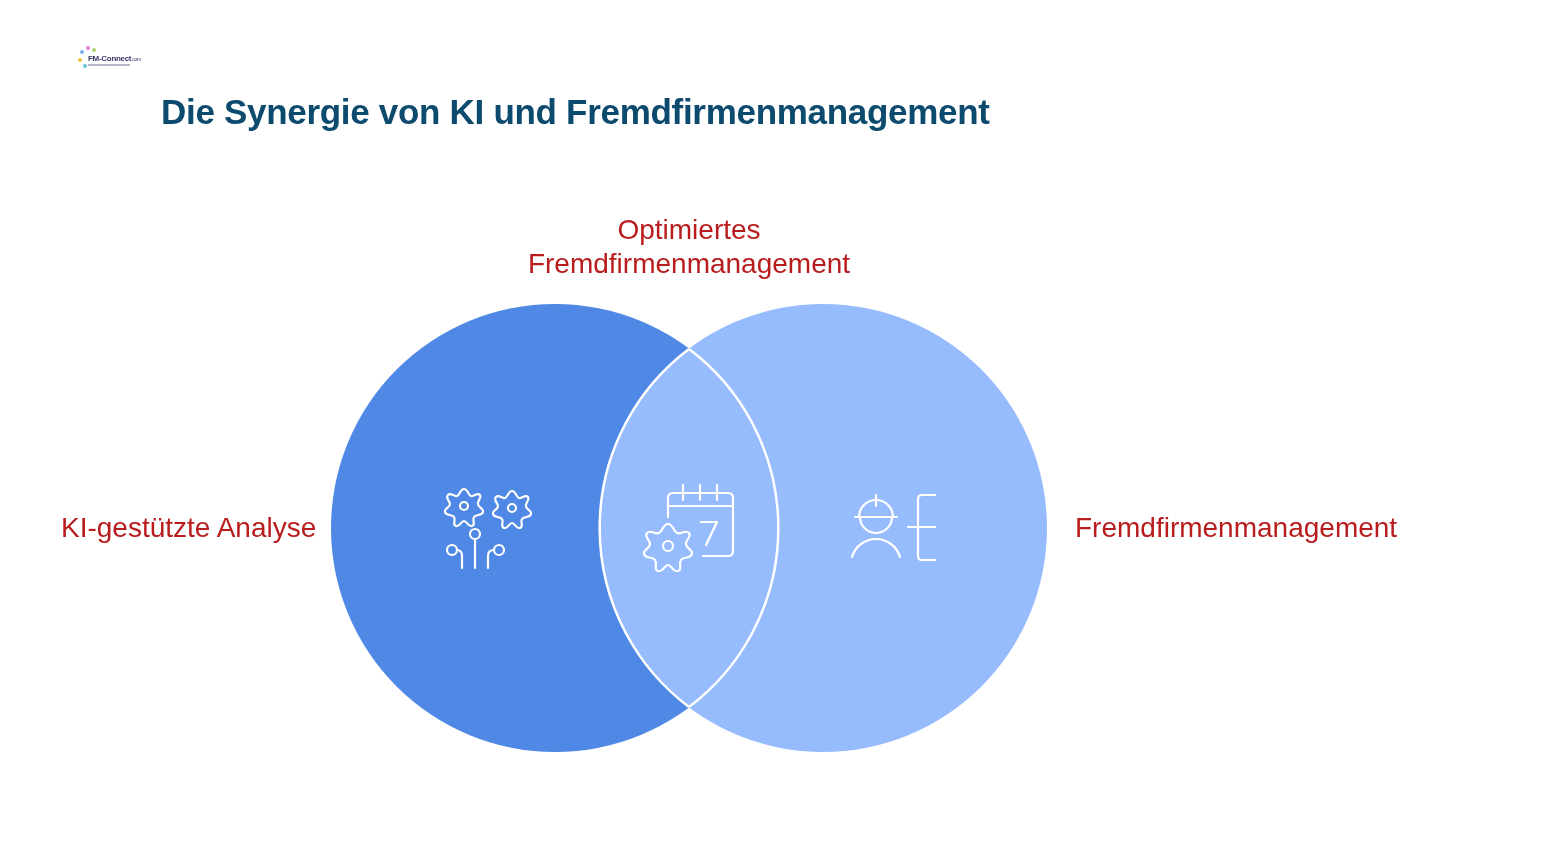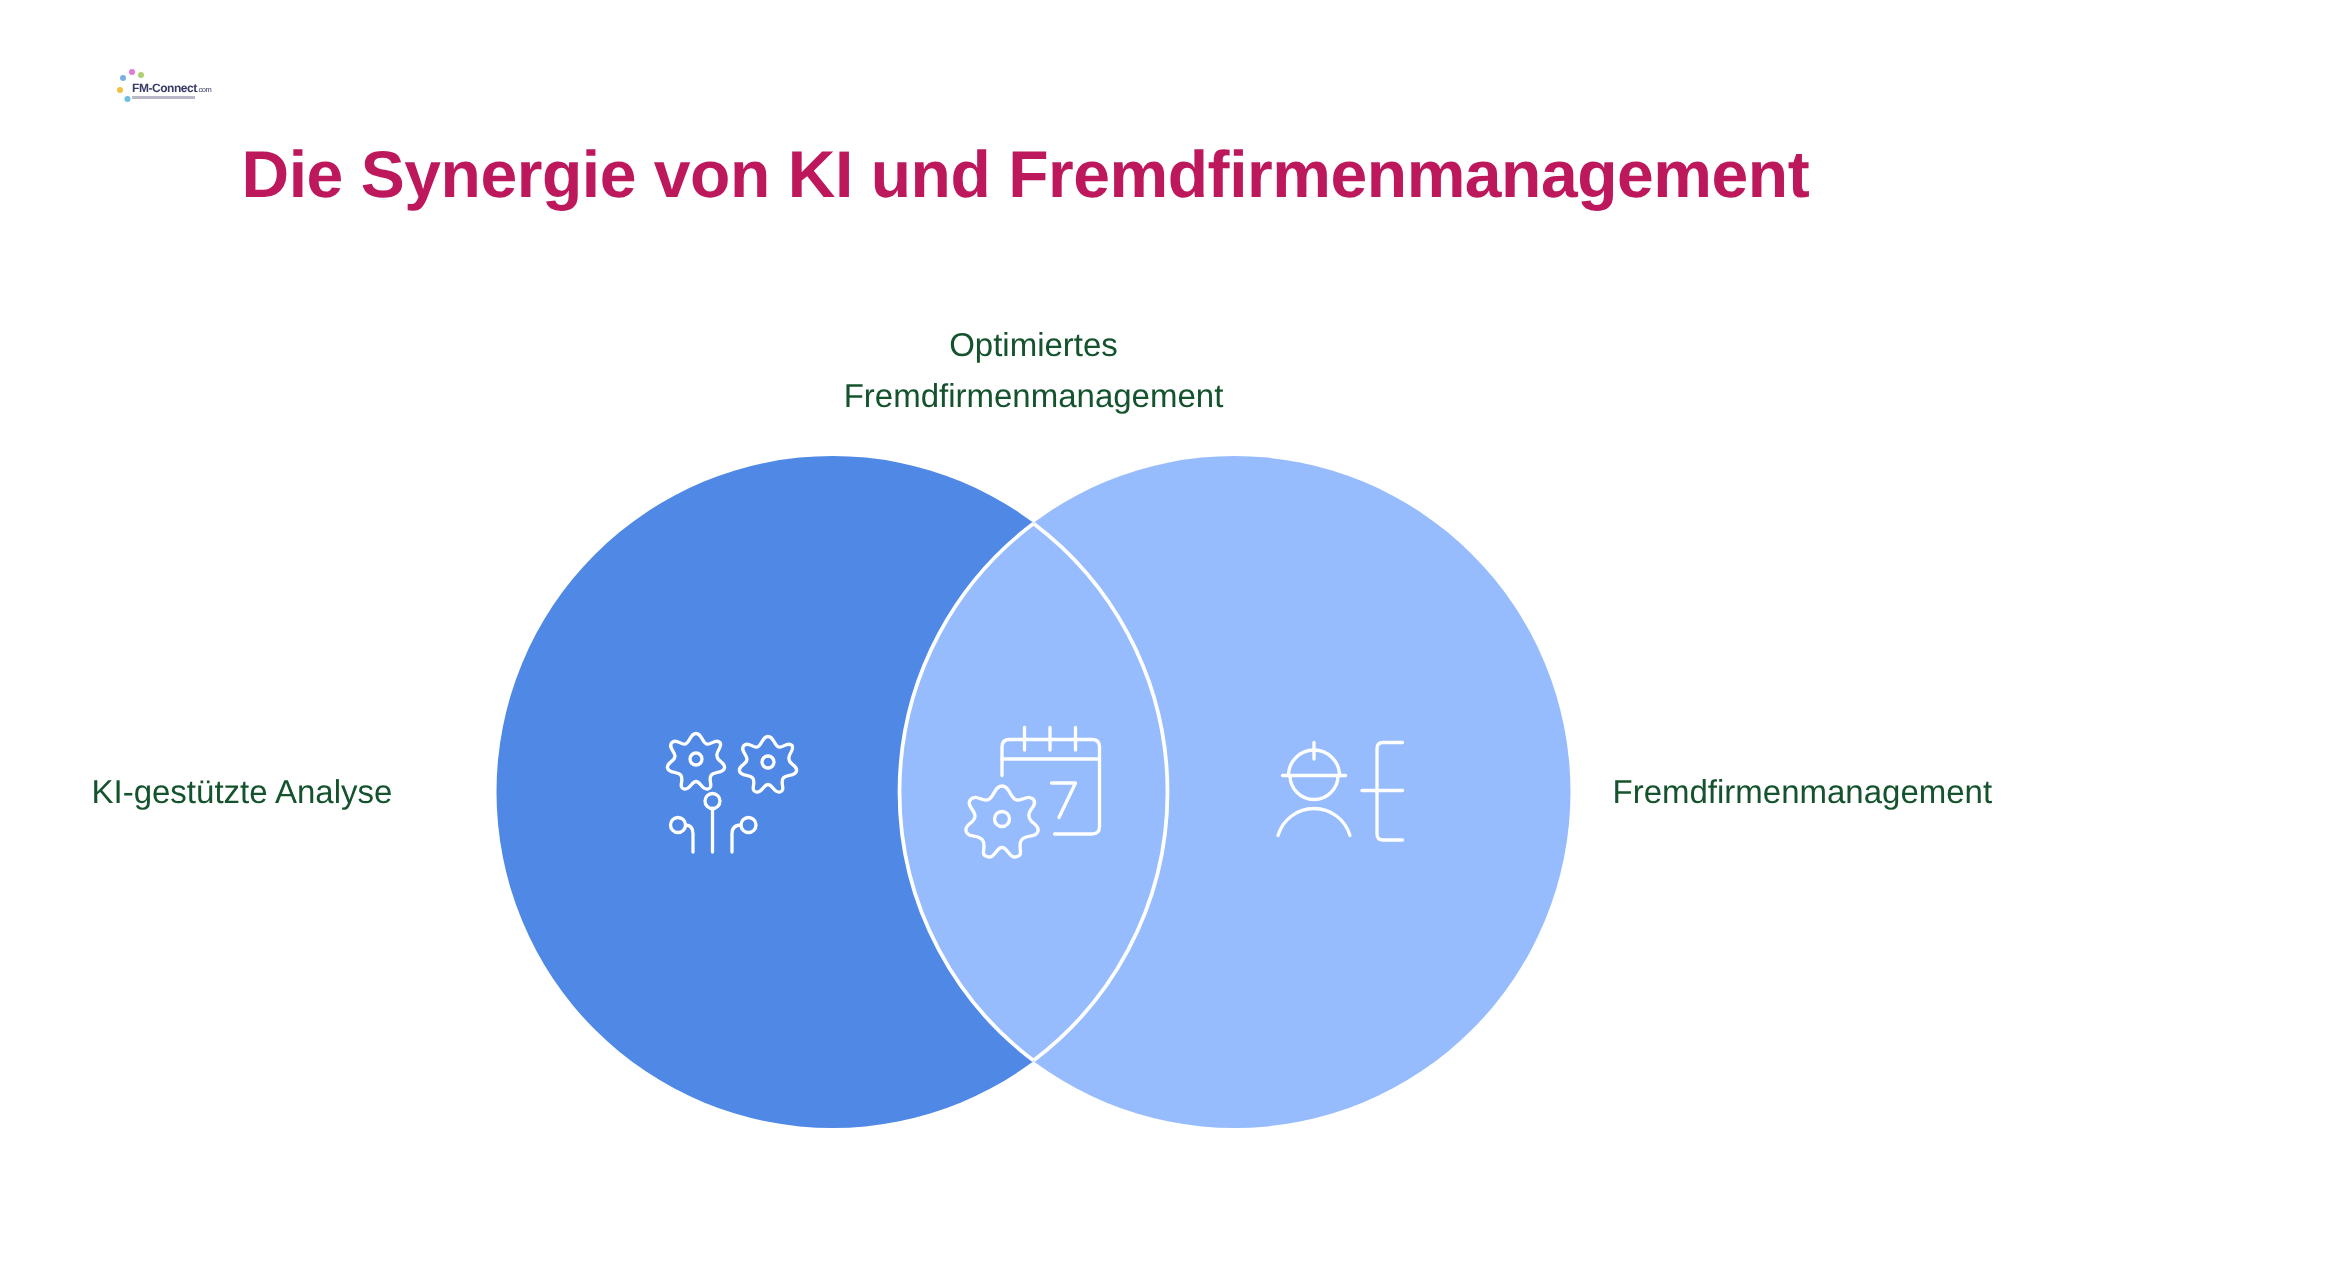--- a/index.html
+++ b/index.html
@@ -48,30 +48,30 @@
       top: 18px;
       width: 42px;
       height: 2px;
       background: #b8b8c8;
     }
     .title {
       position: absolute;
       left: 161px;
       top: 92px;
       margin: 0;
-      font-size: 44px;
+      font-size: 35px;
       font-weight: bold;
-      color: #be185d;
+      color: #0c4a6e;
       letter-spacing: -0.3px;
       white-space: nowrap;
     }
     .label {
       position: absolute;
-      font-size: 22px;
-      color: #14532d;
+      font-size: 28px;
+      color: #b91c1c;
       white-space: nowrap;
       line-height: 34px;
     }
     .label-top {
       left: 489px;
       top: 213px;
       width: 400px;
       text-align: center;
     }
     .label-left {

